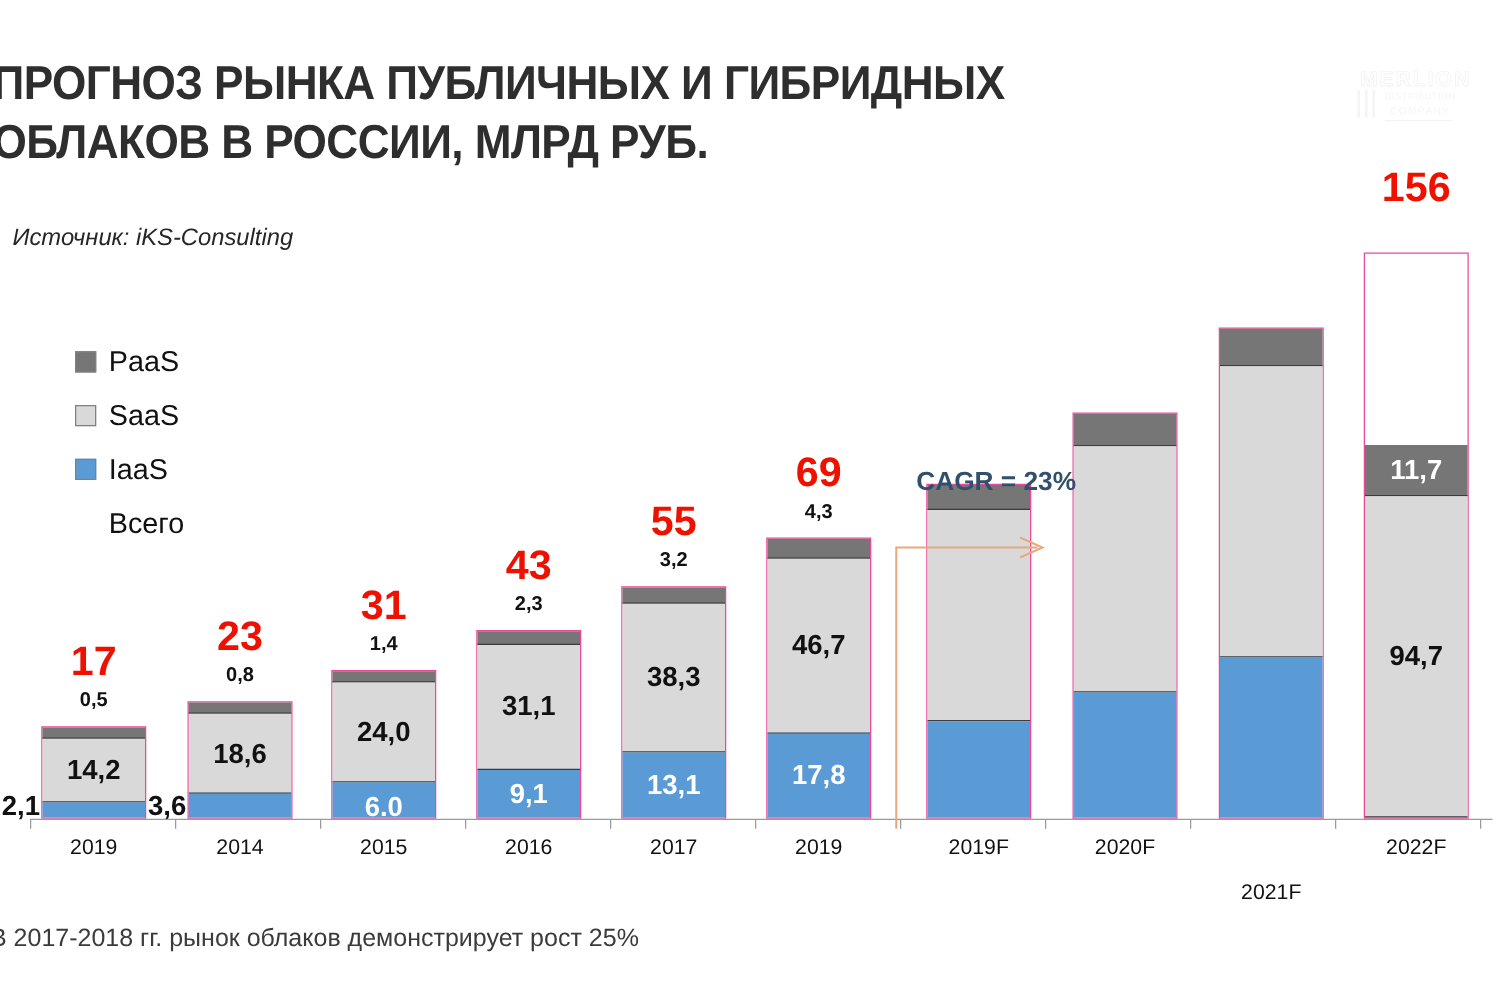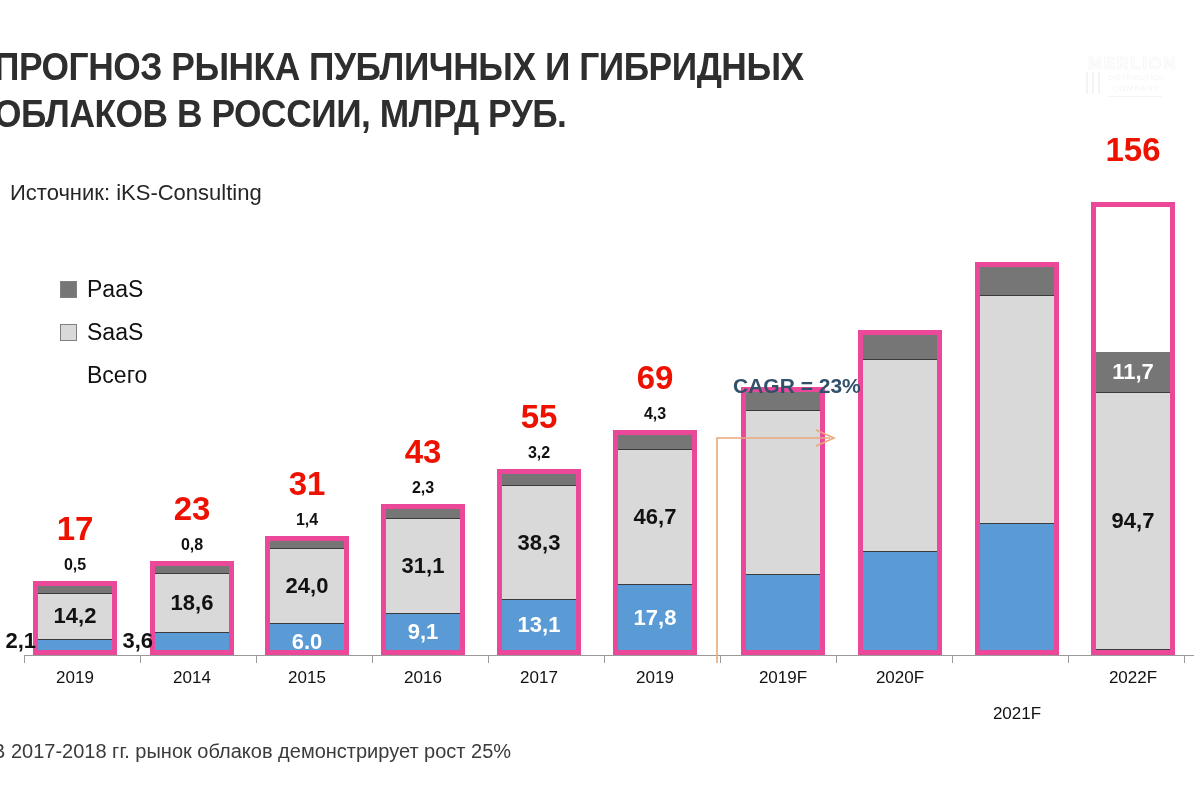--- a/index.html
+++ b/index.html
@@ -90,21 +90,22 @@
     width: 54px;
     height: 1px;
     background: #dcdcdc;
   }
 
   
   #source {
     position: absolute;
     left: 10px;
     top: 180px;
-    font-size: 22px;
+    font-size: 19px;
+    font-style: italic;
     color: #262626;
   }
 
   
   #legend {
     position: absolute;
     left: 60px;
     top: 268px;
     width: 200px;
   }
@@ -158,21 +159,21 @@
   .bar-group {
     position: absolute;
     bottom: 0;
     height: 506px;
   }
   .stack {
     position: absolute;
     bottom: 1px;
     left: 0;
     width: 100%;
-    border: 5px solid #ec4899;
+    border: 1px solid #ec4899;
     box-sizing: border-box;
     display: flex;
     flex-direction: column;
     justify-content: flex-end;
   }
   .seg {
     position: relative;
     width: 100%;
     box-sizing: border-box;
     display: flex;
@@ -289,20 +290,24 @@
 <div id="source">Источник: iKS-Consulting</div>
 
 <div id="legend">
   <div class="legend-row">
     <span class="legend-swatch" style="background:#767676"></span>
     <span class="legend-label">PaaS</span>
   </div>
   <div class="legend-row">
     <span class="legend-swatch" style="background:#d9d9d9"></span>
     <span class="legend-label">SaaS</span>
+  </div>
+  <div class="legend-row">
+    <span class="legend-swatch" style="background:#5b9bd5"></span>
+    <span class="legend-label">IaaS</span>
   </div>
   <div class="legend-row">
     <span class="legend-swatch blank"></span>
     <span class="legend-label">Всего</span>
   </div>
 </div>
 
 <div id="plot">
   <div id="bars-layer">
       <div class="bar-group" style="left: 33px; width: 84px;">

